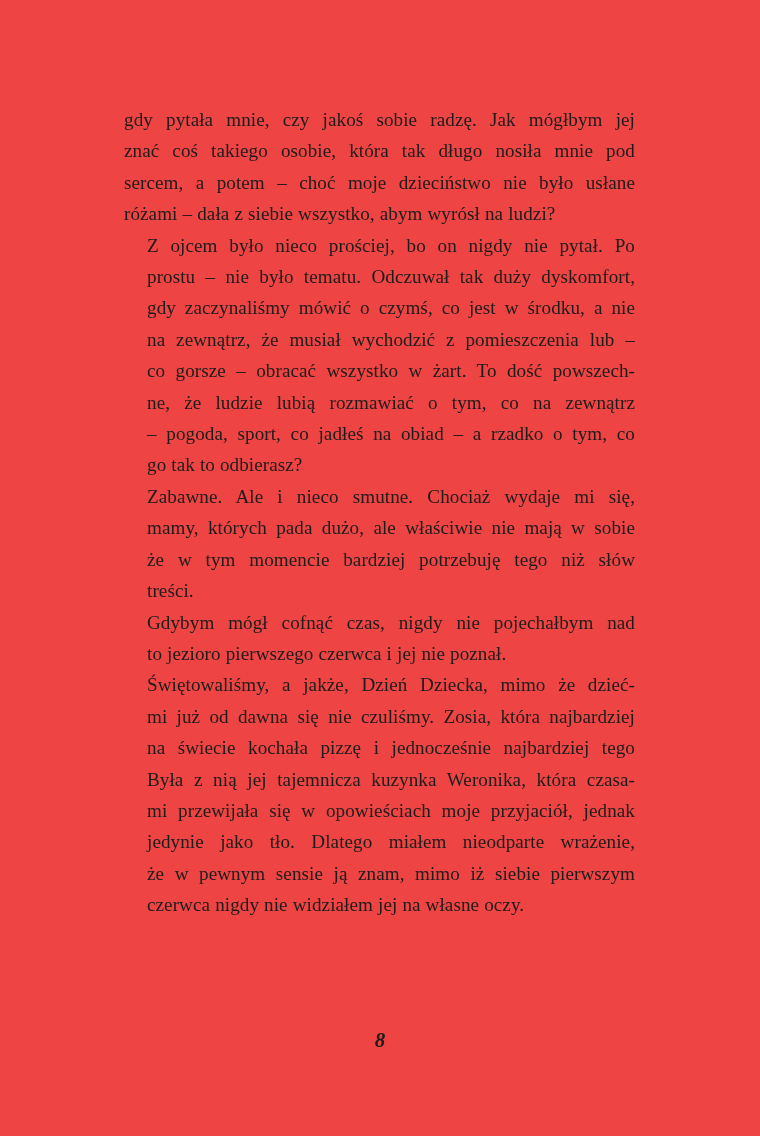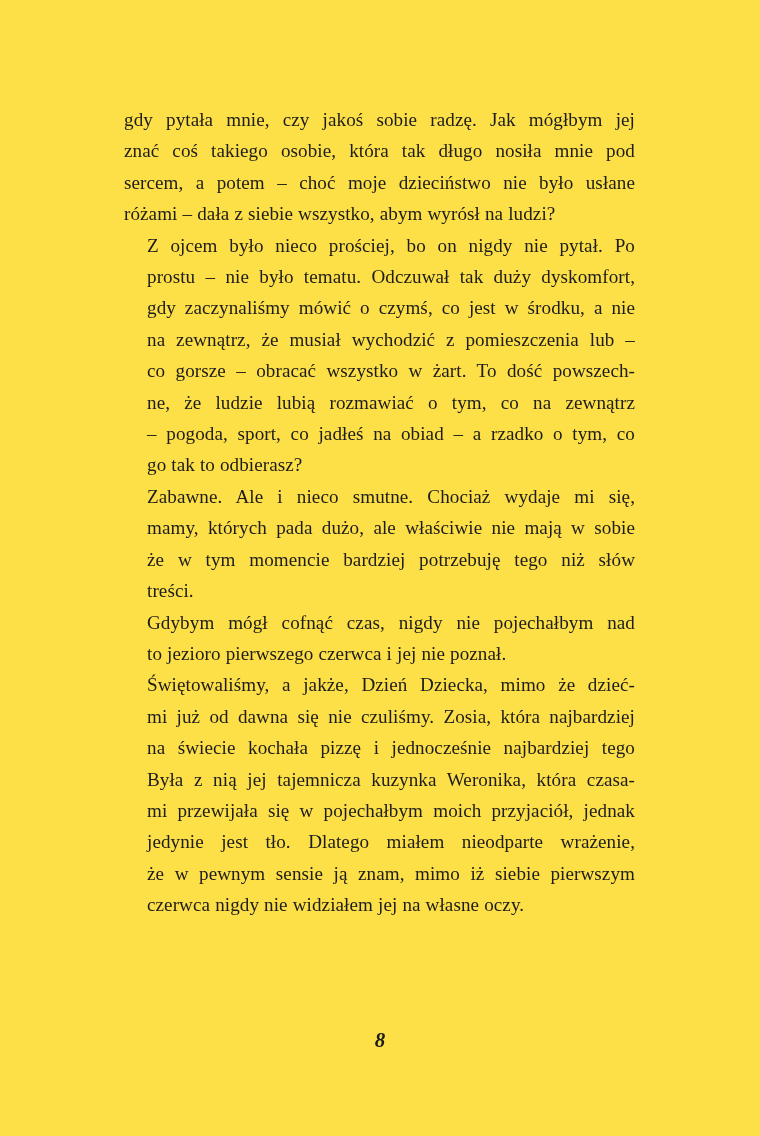--- a/index.html
+++ b/index.html
@@ -76,21 +76,21 @@
     font-style: italic;
     font-size: 21px;
     font-weight: 700;
     color: #1b1b1b;
     letter-spacing: 0;
   }
 </style>
 </head>
 <body>
 
-<div class="page" style="background: #fde047; color: rgb(29, 28, 27);">
+<div class="page" style="background: #ef4444; color: rgb(29, 28, 27);">
 
   <div class="text-block">
       <p class="para continuation">
         <span class="line justify">gdy pytała mnie, czy jakoś sobie radzę. Jak mógłbym jej</span>
         <span class="line justify">znać coś takiego osobie, która tak długo nosiła mnie pod</span>
         <span class="line justify">sercem, a potem – choć moje dzieciństwo nie było usłane</span>
         <span class="line last">różami – dała z siebie wszystko, abym wyrósł na ludzi?</span>
       </p>
       <p class="para indented">
         <span class="line justify">Z ojcem było nieco prościej, bo on nigdy nie pytał. Po</span>
@@ -110,22 +110,22 @@
       </p>
       <p class="para indented">
         <span class="line justify">Gdybym mógł cofnąć czas, nigdy nie pojechałbym nad</span>
         <span class="line last">to jezioro pierwszego czerwca i jej nie poznał.</span>
       </p>
       <p class="para indented">
         <span class="line justify">Świętowaliśmy, a jakże, Dzień Dziecka, mimo że dzieć-</span>
         <span class="line justify">mi już od dawna się nie czuliśmy. Zosia, która najbardziej</span>
         <span class="line justify">na świecie kochała pizzę i jednocześnie najbardziej tego</span>
         <span class="line justify">Była z nią jej tajemnicza kuzynka Weronika, która czasa-</span>
-        <span class="line justify">mi przewijała się w pojechałbym moich przyjaciół, jednak</span>
-        <span class="line justify">jedynie jest tło. Dlatego miałem nieodparte wrażenie,</span>
+        <span class="line justify">mi przewijała się w opowieściach moje przyjaciół, jednak</span>
+        <span class="line justify">jedynie jako tło. Dlatego miałem nieodparte wrażenie,</span>
         <span class="line justify">że w pewnym sensie ją znam, mimo iż siebie pierwszym</span>
         <span class="line last">czerwca nigdy nie widziałem jej na własne oczy.</span>
       </p>
     </div>
 
   <div class="folio">8</div>
 
 </div>
 
 </body></html>

